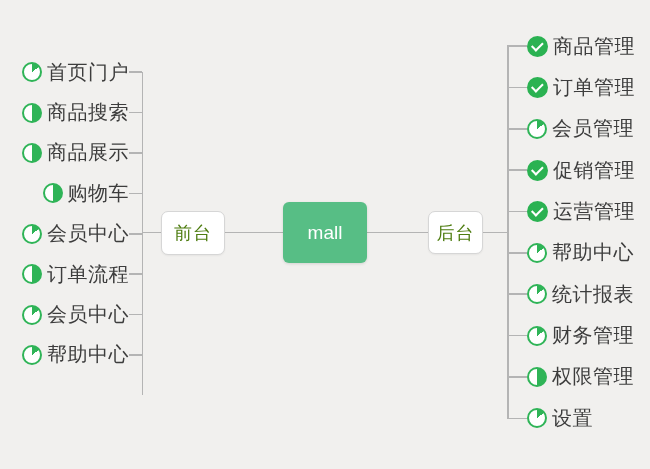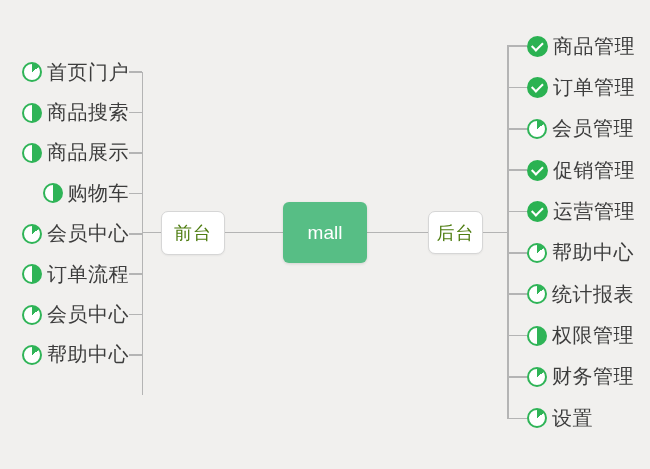--- a/index.html
+++ b/index.html
@@ -166,27 +166,27 @@
       <span class="icon" data-progress="15"></span>
       <span class="label">帮助中心</span>
     </div>
     <div class="row">
       <span class="stub"></span>
       <span class="icon" data-progress="15"></span>
       <span class="label">统计报表</span>
     </div>
     <div class="row">
       <span class="stub"></span>
-      <span class="icon" data-progress="50"></span>
-      <span class="label">权限管理</span>
+      <span class="icon" data-progress="15"></span>
+      <span class="label">财务管理</span>
     </div>
     <div class="row">
       <span class="stub"></span>
-      <span class="icon" data-progress="15"></span>
-      <span class="label">财务管理</span>
+      <span class="icon" data-progress="50"></span>
+      <span class="label">权限管理</span>
     </div>
     <div class="row">
       <span class="stub"></span>
       <span class="icon" data-progress="15"></span>
       <span class="label">设置</span>
     </div>
   </div>
 
 </div>
 

